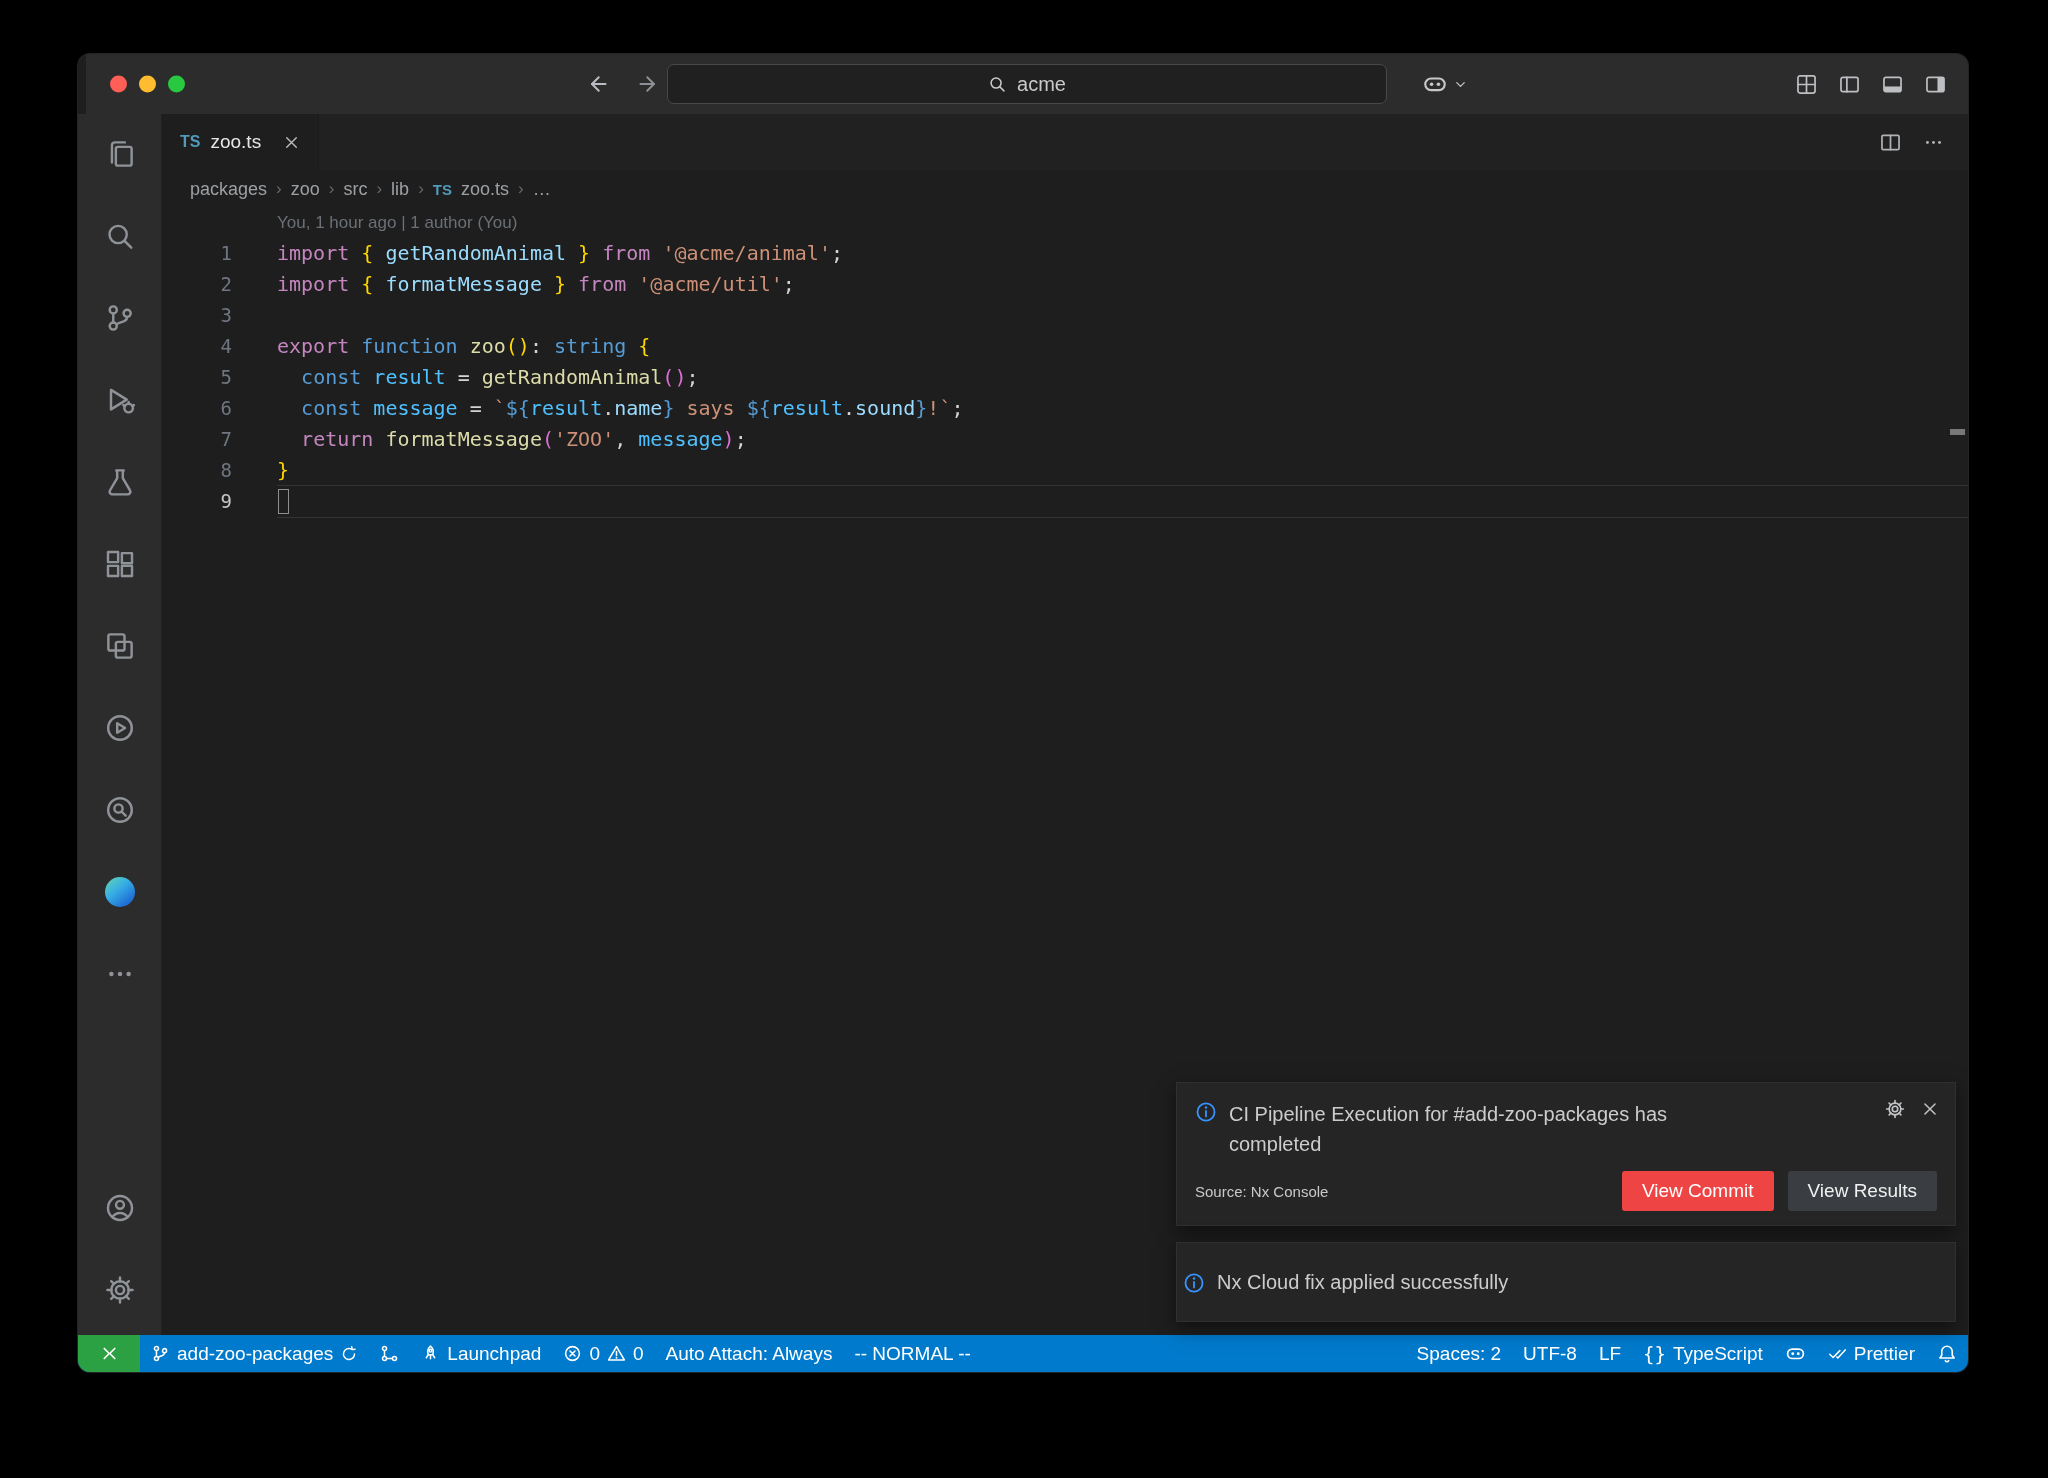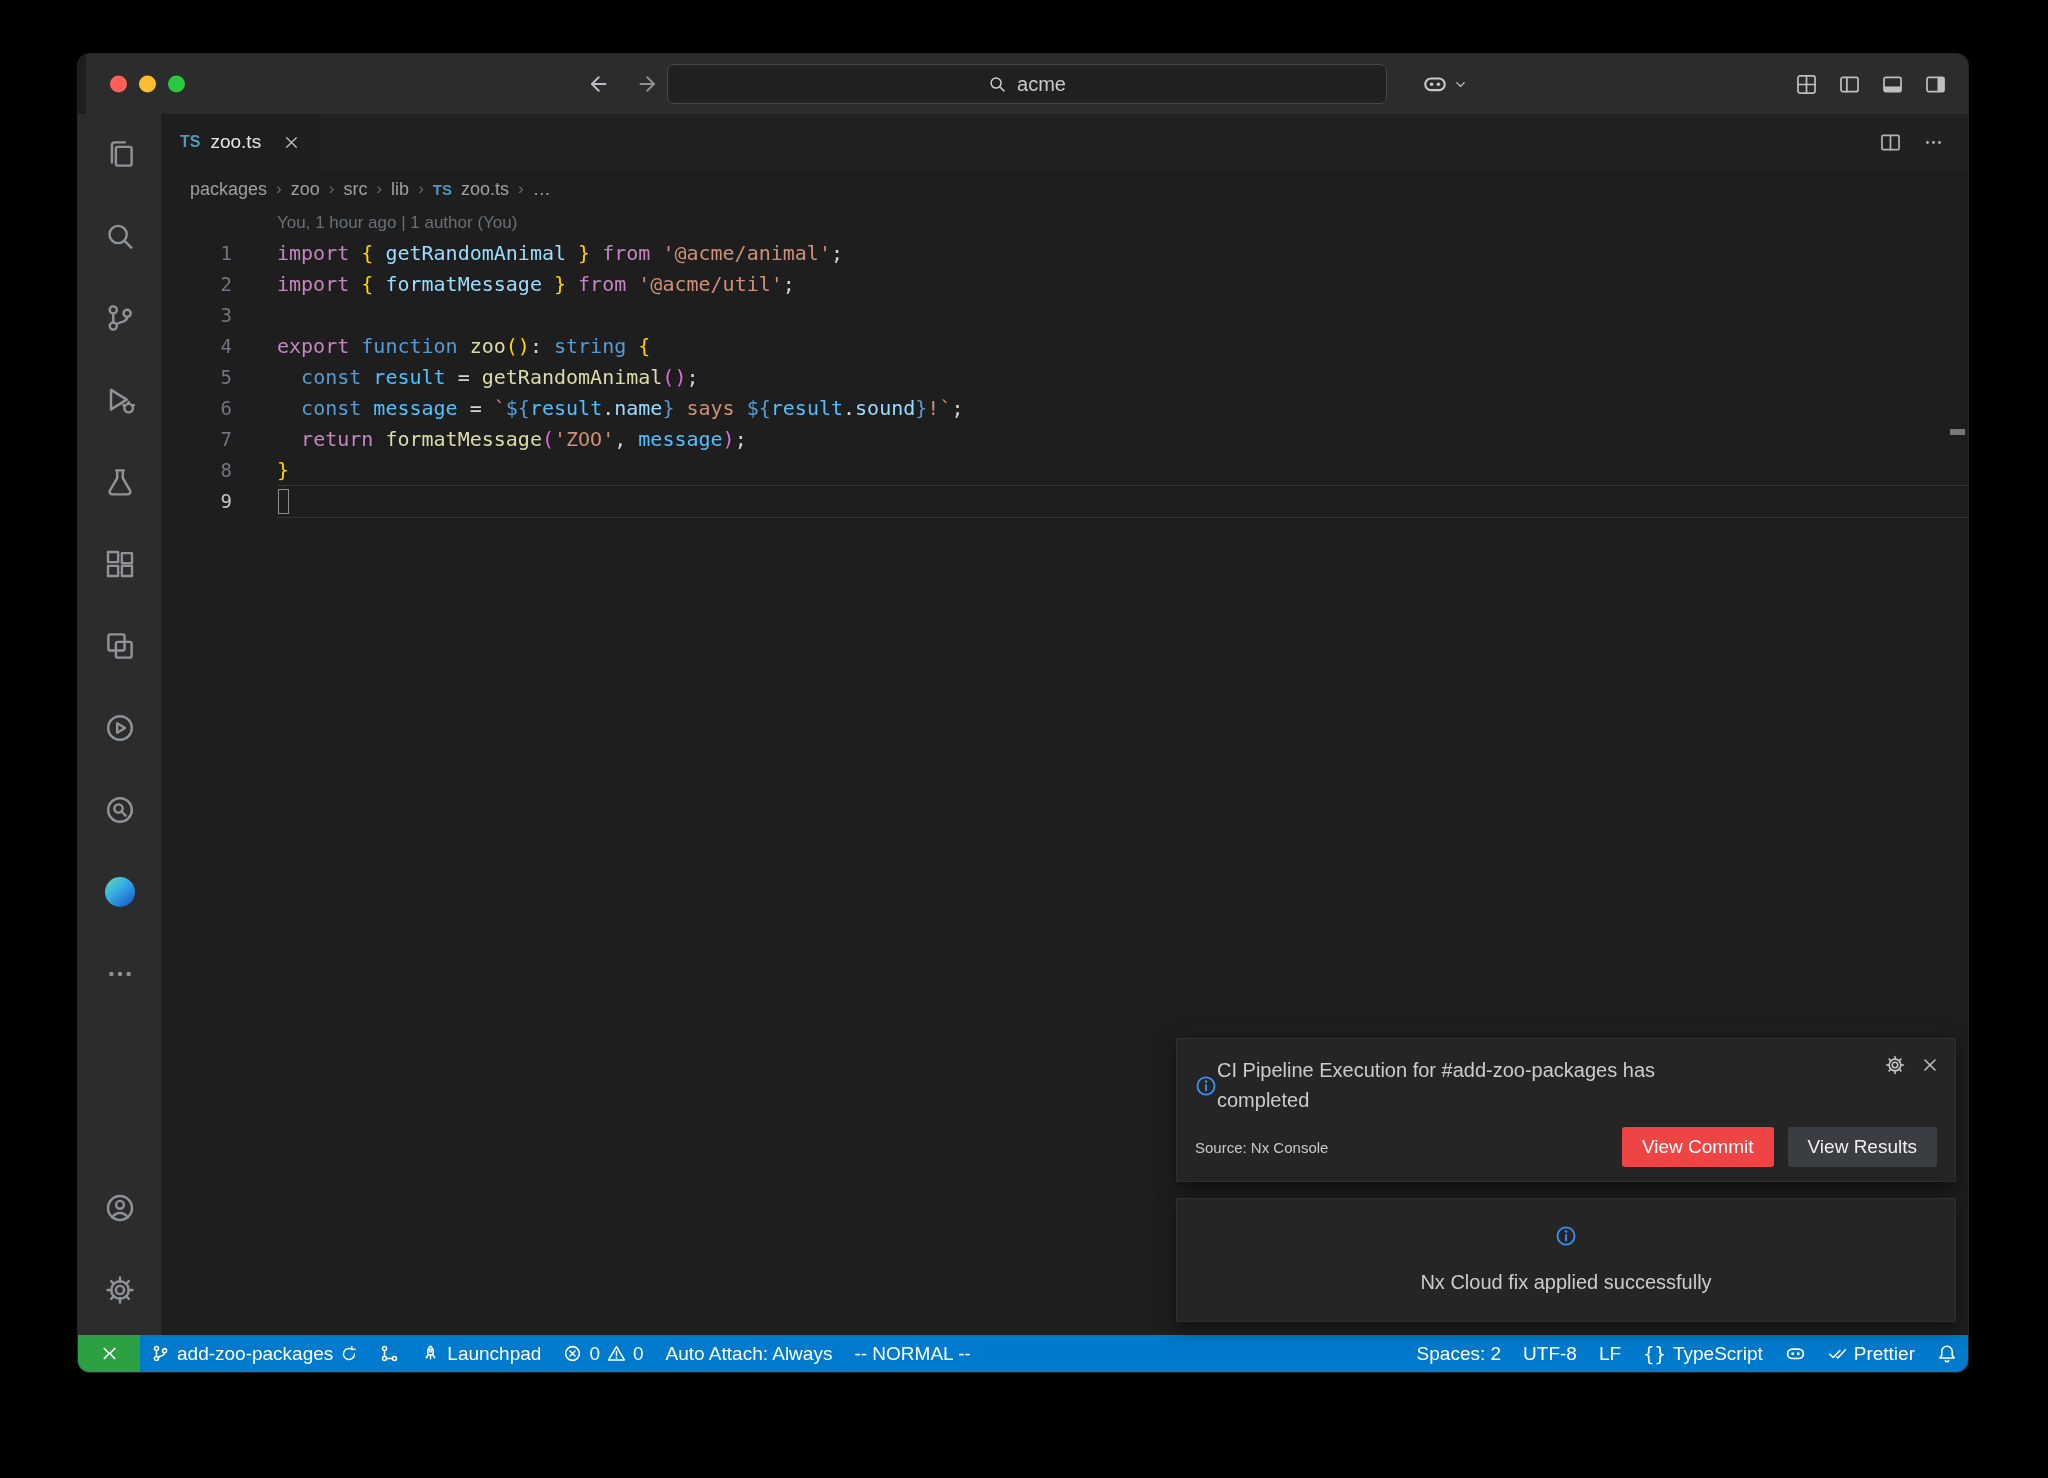--- a/index.html
+++ b/index.html
@@ -76,31 +76,31 @@
 
   .overview-mark { position:absolute; right:3px; top:315px; width:15px; height:6px;
     background:#bfc3c7; opacity:.55; }
 
   
   .notifications { position:absolute; right:12px; bottom:50px; width:780px;
     display:flex; flex-direction:column; gap:16px; z-index:5; }
   .toast { background:#252526; border:1px solid #303032; box-shadow:0 6px 18px rgba(0,0,0,.5);
     color:#cccccc; position:relative; }
   .toast-1 { padding:16px 18px 14px 18px; }
-  .toast-head { display:flex; align-items:center; }
+  .toast-head { display:flex; gap:12px; align-items:flex-start; }
   .toast-msg { font-size:20px; line-height:1.5; max-width:520px; }
   .toast-tools { position:absolute; top:16px; right:16px; display:flex; gap:16px; color:#c3c5c7; }
   .toast-foot { display:flex; justify-content:space-between; align-items:center; margin-top:12px; }
   .toast-src { font-size:15px; color:#c9c9c9; }
   .toast-btns { display:flex; gap:14px; }
   .btn { font-size:19px; border:none; height:40px; padding:0 20px; border-radius:3px;
     font-family:"Liberation Sans",sans-serif; }
   .btn.primary { background:#ef4444; color:#ffffff;padding-left:20px; }
   .btn.secondary { background:#3a3d41; color:#f0f0f0; }
-  .toast-2 { padding:24px 24px; display:flex; gap:20px; align-items:center;flex-direction:column; }
+  .toast-2 { padding:24px 6px; display:flex; gap:12px; align-items:center; }
   .info-ic { flex:none; margin-top:2px; color:#3794ff; }
 
   
   .statusbar { height:37px; flex:none; background:#007acc; color:#ffffff;
     display:flex; align-items:stretch; font-size:19px; }
   .sb-item { display:flex; align-items:center; gap:7px; padding:0 11px; white-space:nowrap; background:none; border:none; color:#fff; font-size:19px; font-family:"Liberation Sans",sans-serif;}
   .sb-remote { background:#2ba143; width:62px; justify-content:center; padding:0; }
   .sb-right { margin-left:auto; display:flex; align-items:stretch; }
   .sb-mono { font-family:"DejaVu Sans Mono",monospace; }
 

